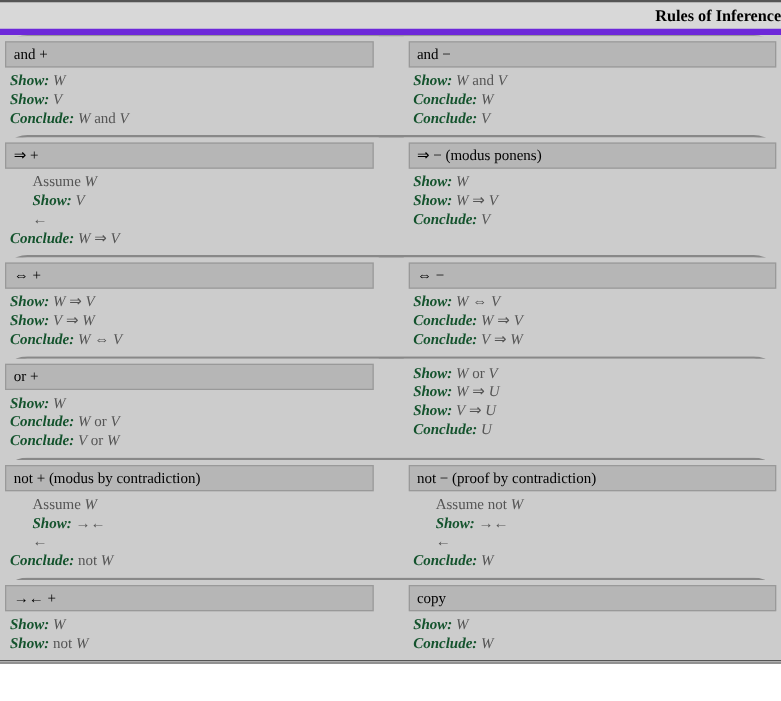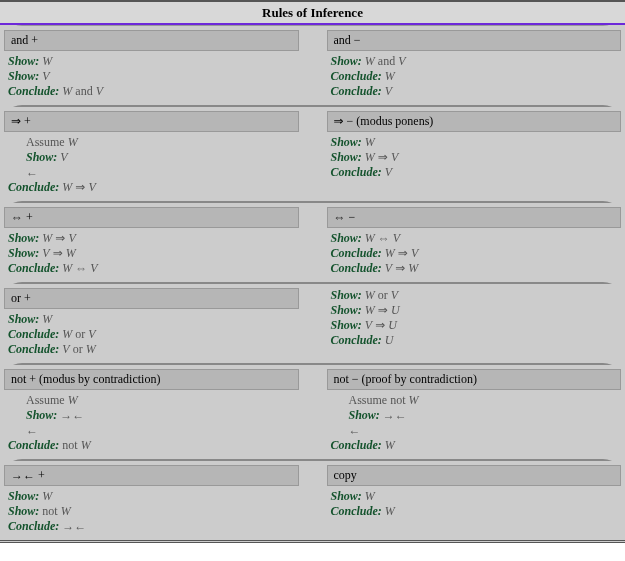--- a/index.html
+++ b/index.html
@@ -12,25 +12,25 @@
     font-family: Georgia, "Times New Roman", serif;
     font-size: 12px;
     color: #000;
   }
   .outer {
     border-top: 2px solid #555;
     border-bottom: 3px double #555;
     background: #ccc;
   }
   .title {
-    text-align: center;
+    text-align: right;
     font-weight: bold;
     font-size: 13px;
     padding: 3px 0 2px;
-    border-bottom: 2px solid #6d28d9;
+    border-bottom: 5px solid #6d28d9;
     background: #d8d8d8;
   }
   .grid {
     display: flex;
     flex-direction: column;
   }
   .row {
     display: flex;
     flex-direction: row;
     border-top: 2px double #888;
@@ -159,21 +159,20 @@
             <div class="line"><span class="kw">Conclude:</span><span> <span class="var">W</span></span></div>
           </div>
         </div>
       </div>
       <div class="row">
         <div class="cell">
           <div class="rule-header">→← +</div>
           <div class="body">
             <div class="line"><span class="kw">Show:</span><span> <span class="var">W</span></span></div>
             <div class="line"><span class="kw">Show:</span><span> not <span class="var">W</span></span></div>
-            <div class="line"><span class="kw">Conclude:</span><span> →←</span></div>
           </div>
         </div>
         <div class="cell">
           <div class="rule-header">copy</div>
           <div class="body">
             <div class="line"><span class="kw">Show:</span><span> <span class="var">W</span></span></div>
             <div class="line"><span class="kw">Conclude:</span><span> <span class="var">W</span></span></div>
           </div>
         </div>
       </div>

